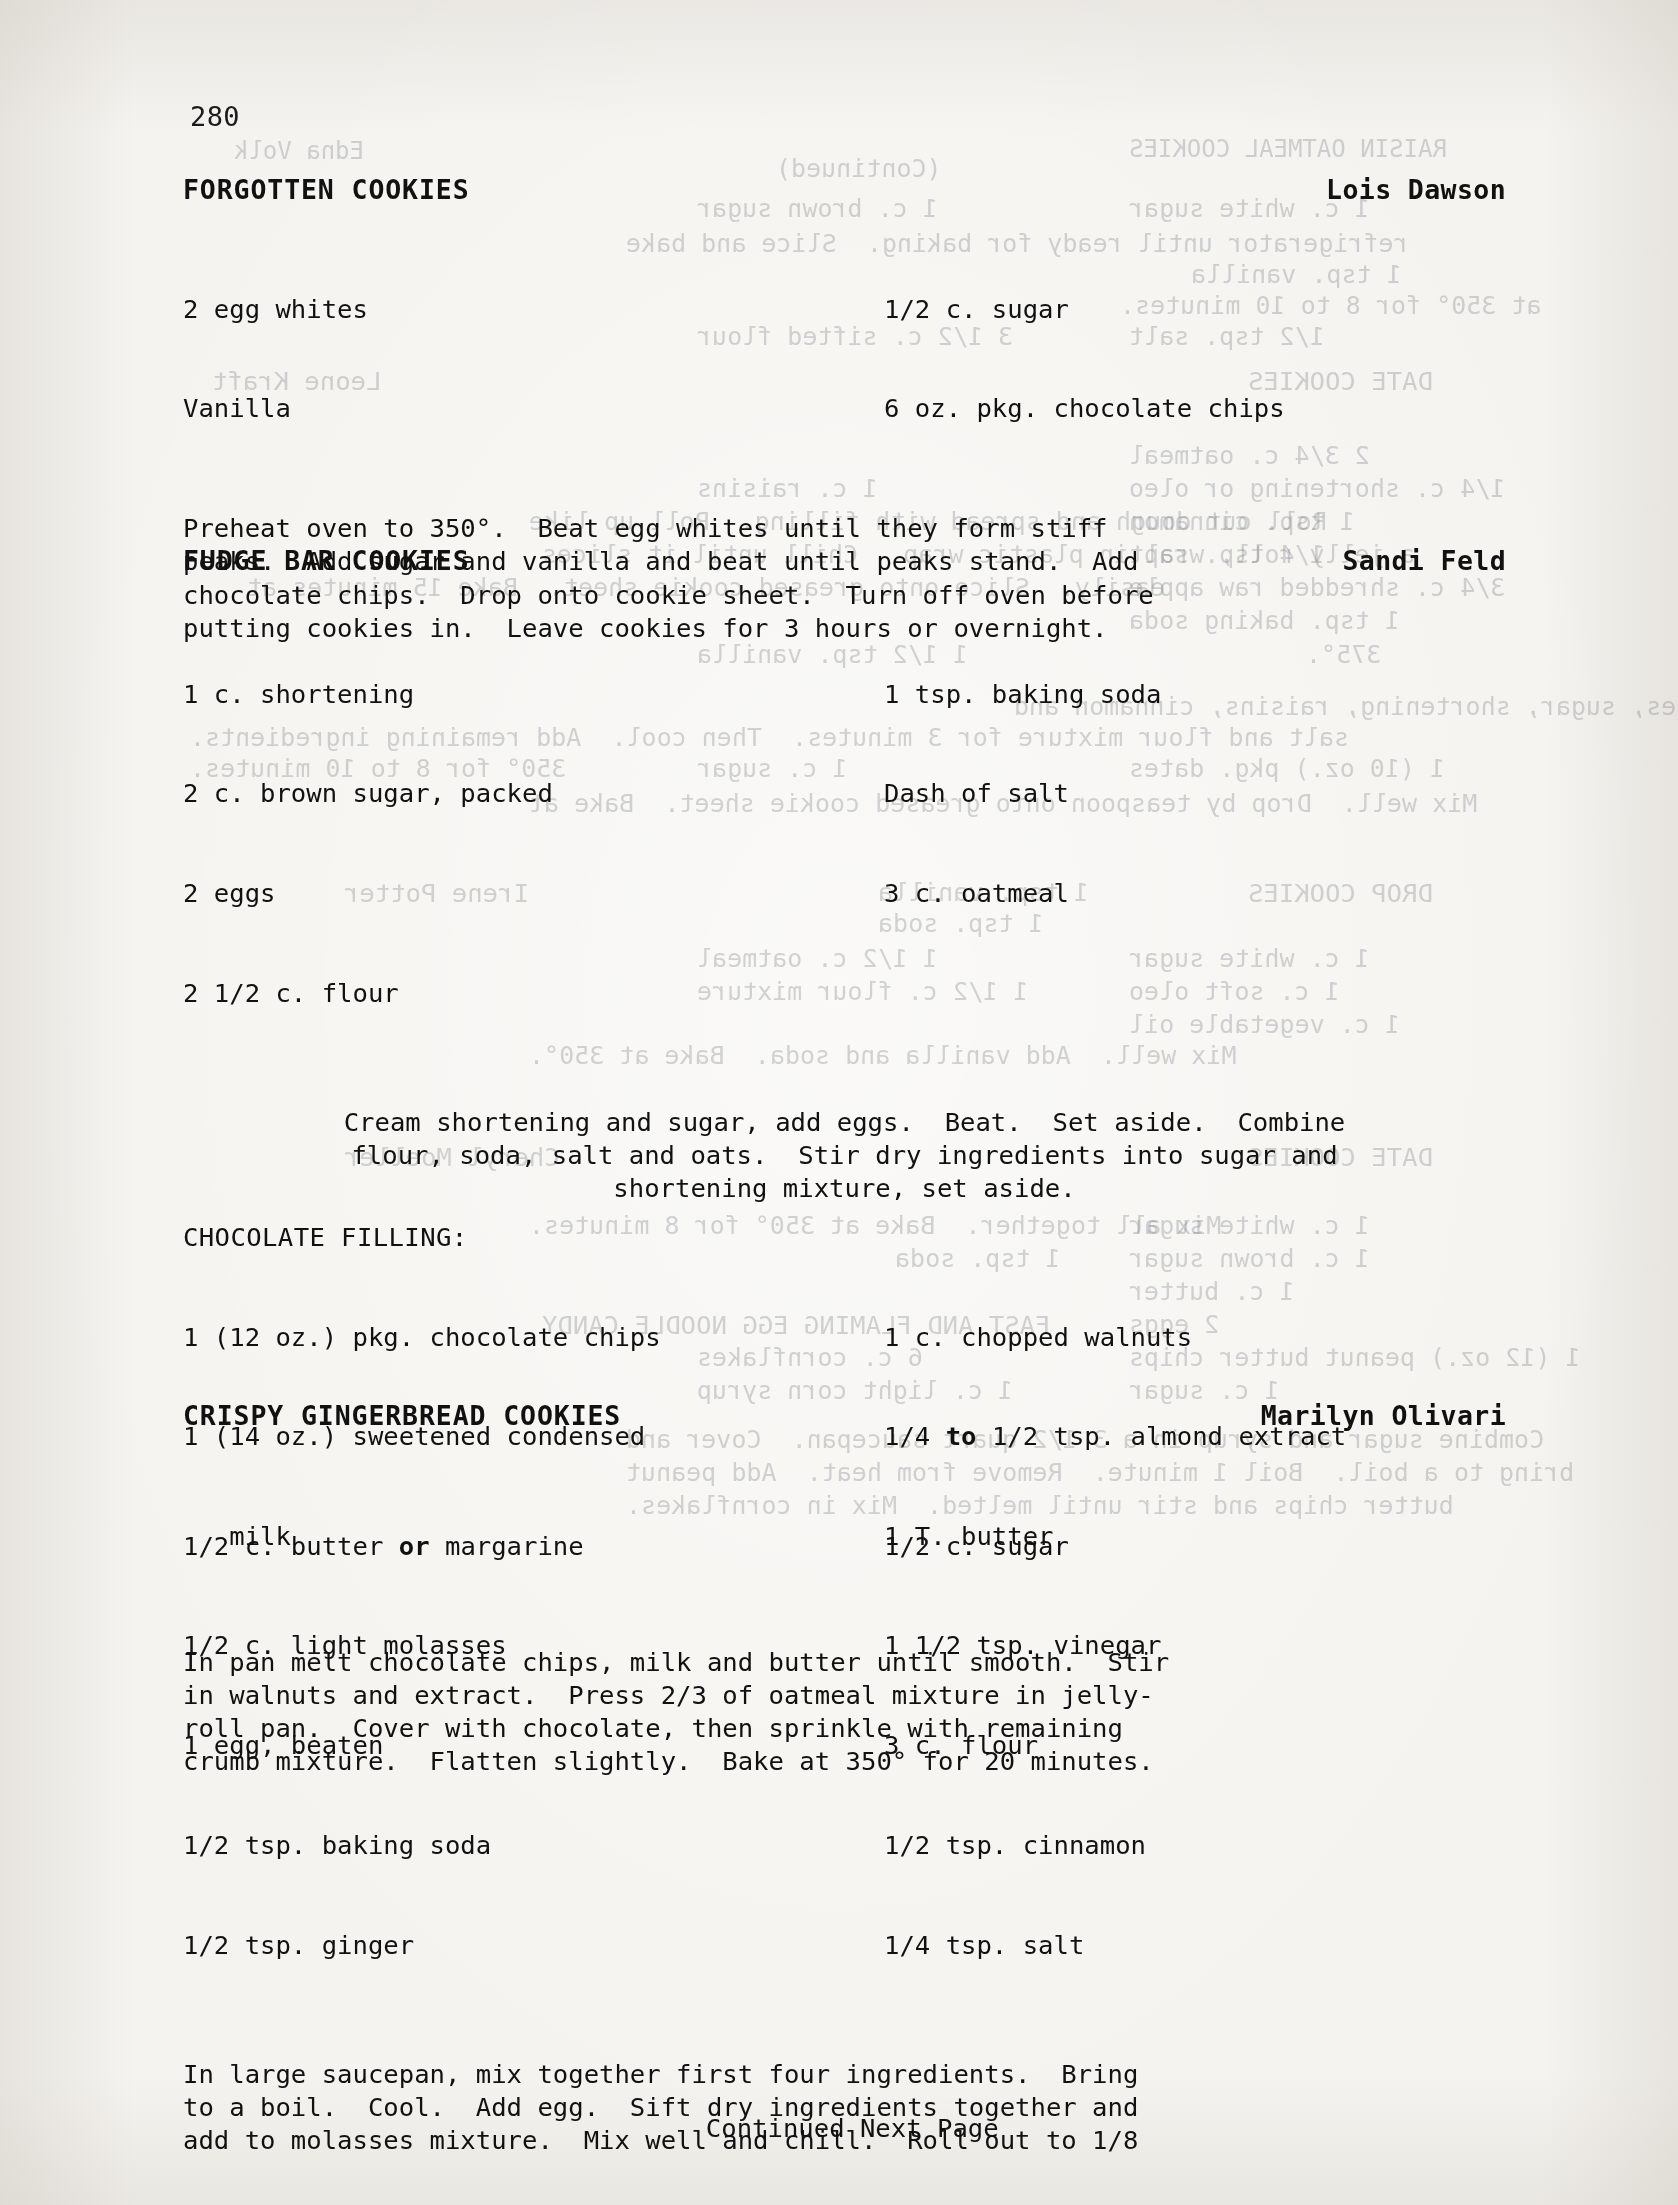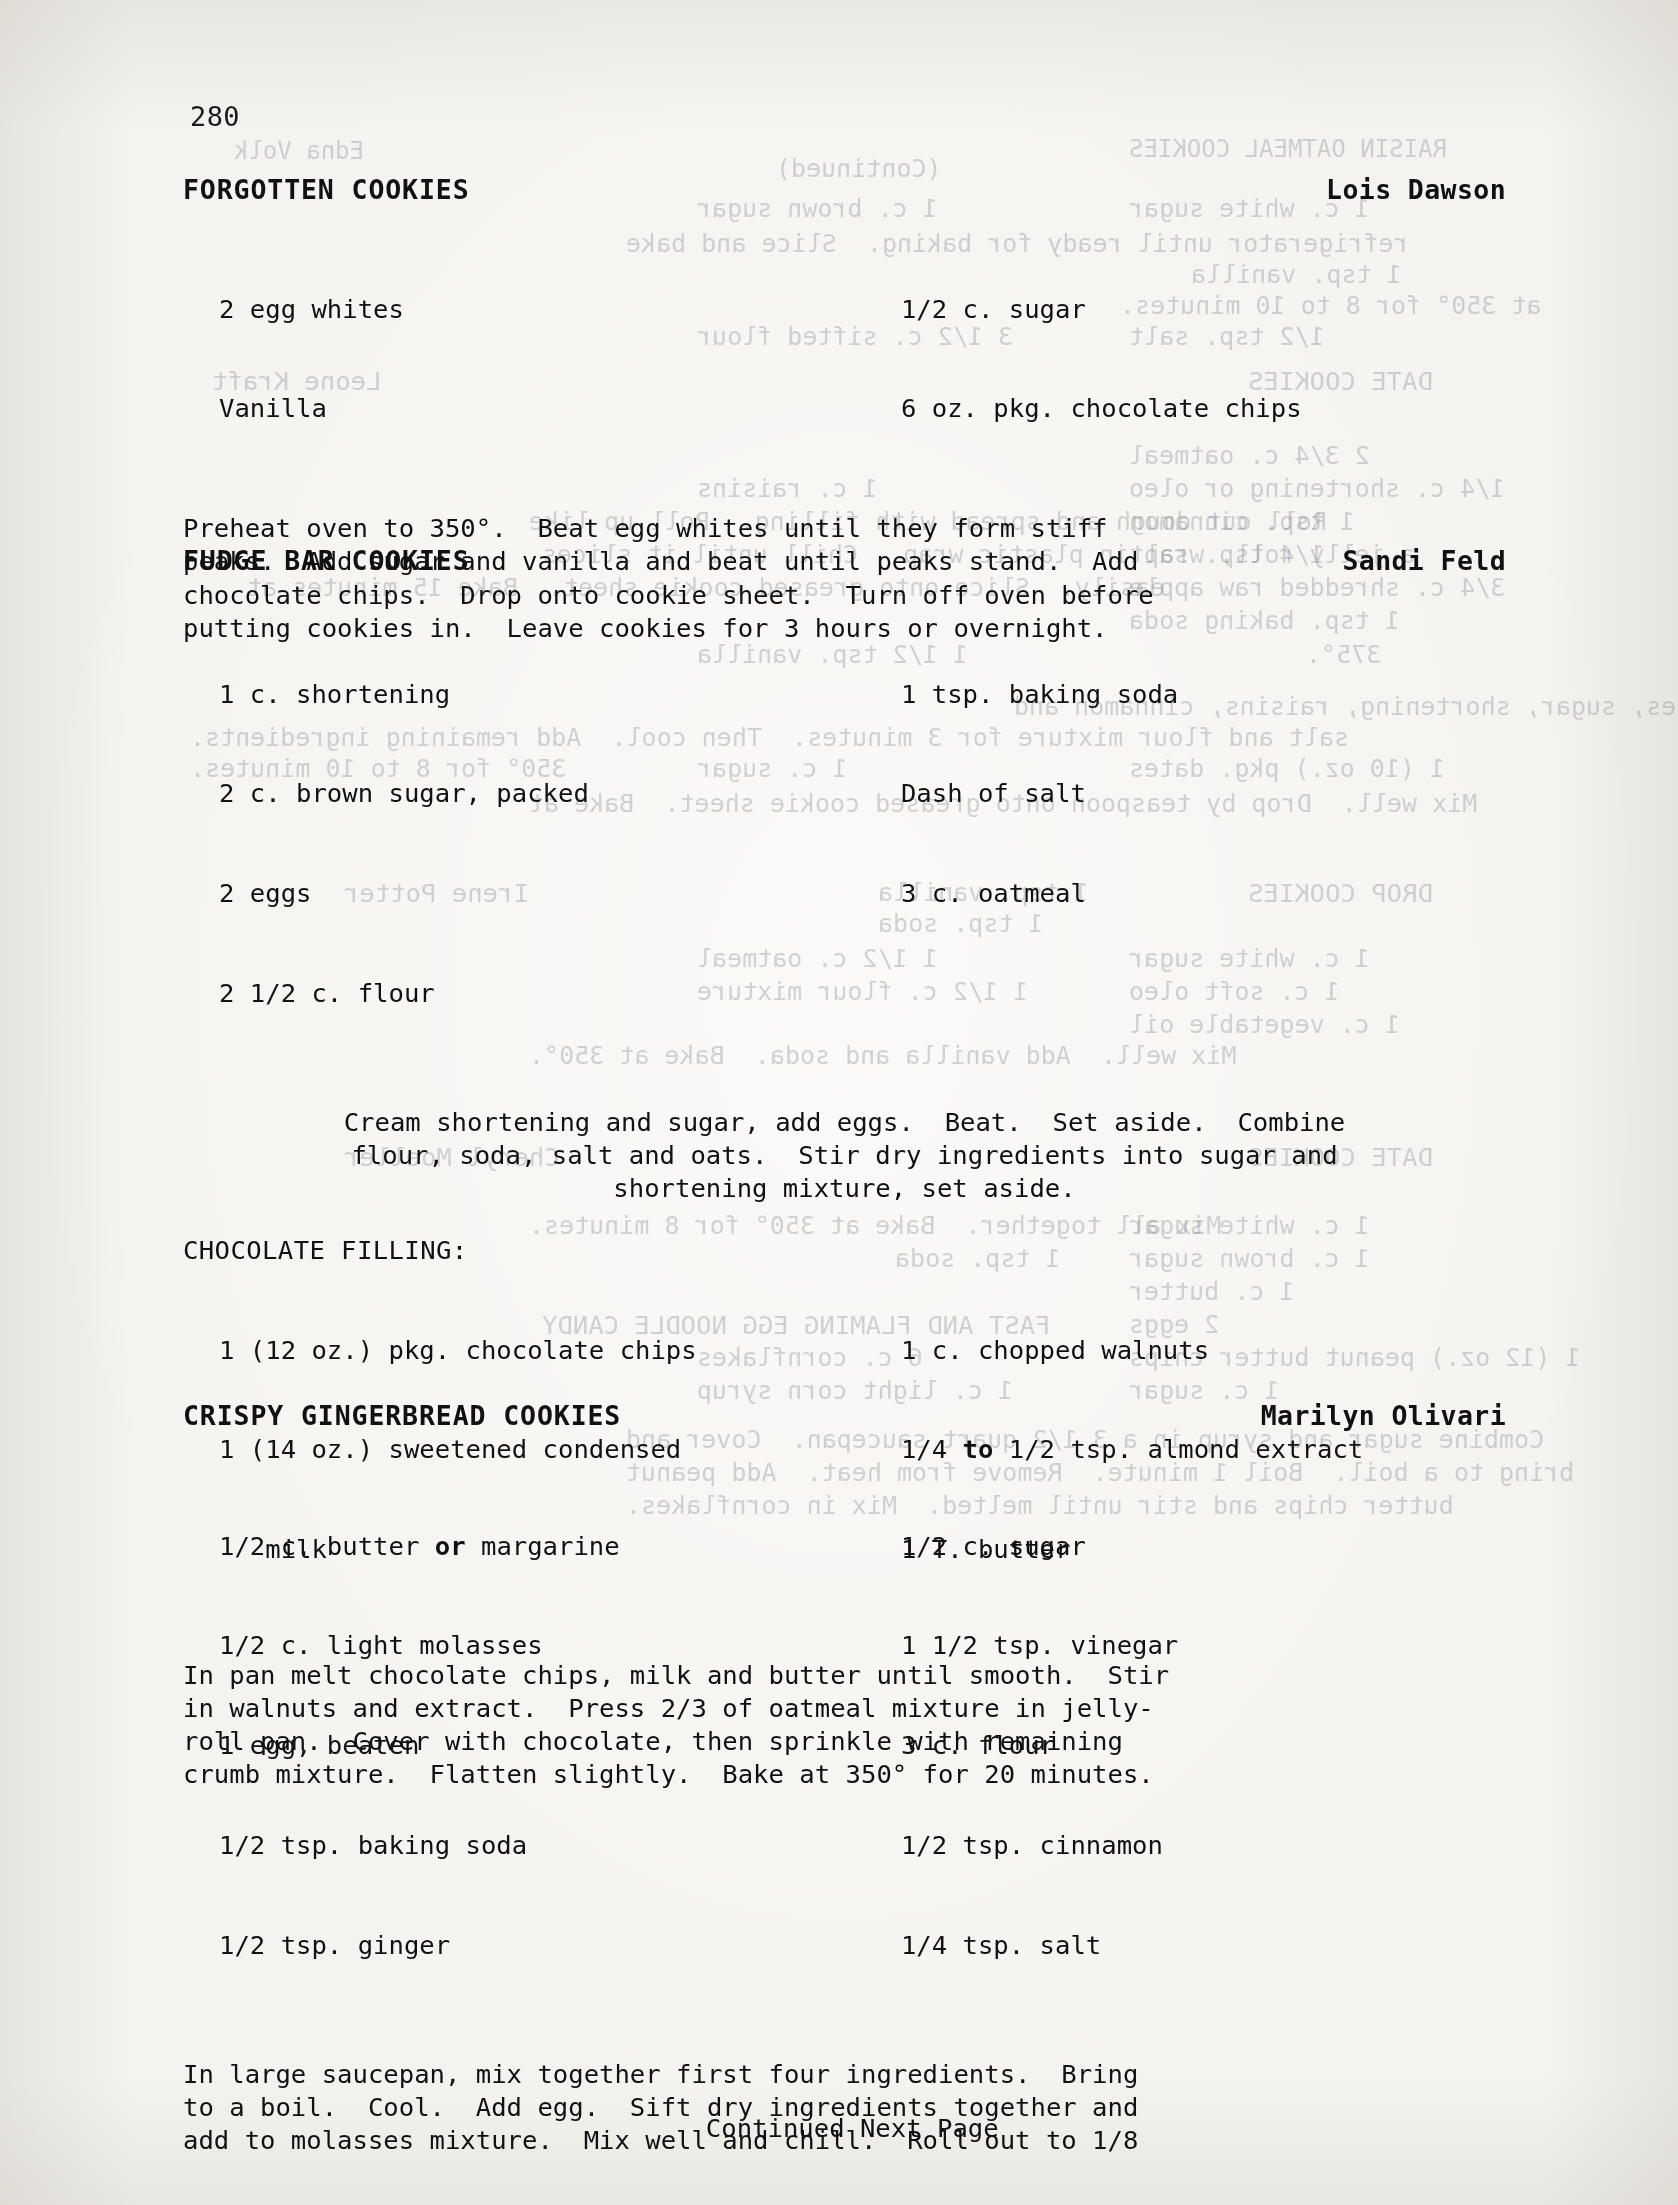--- a/index.html
+++ b/index.html
@@ -73,36 +73,36 @@
   .cols {
     display: flex;
     margin-top: 21px;
   }
   .col {
     font-size: 25.6px;
     line-height: 1.30;
     color: #111;
     white-space: pre-wrap;
   }
-  .col-left { width: 701px; margin-left: 36px; }
+  .col-left { width: 701px; }
   .col-right { width: 622px; }
 
   .ing-line { white-space: pre-wrap; }
   .ing-line b { font-weight: bold; }
 
   .body-text {
     margin-top: 20px;
     font-size: 25.6px;
     line-height: 1.30;
     color: #111;
     white-space: pre-wrap;
   }
 
   .sub-head {
-    margin-top: 29px;
+    margin-top: 16px;
     font-size: 25.6px;
     color: #111;
     letter-spacing: 0.4px;
   }
 
   .footer {
     position: absolute;
     left: 0;
     right: 0;
     text-align: center;

